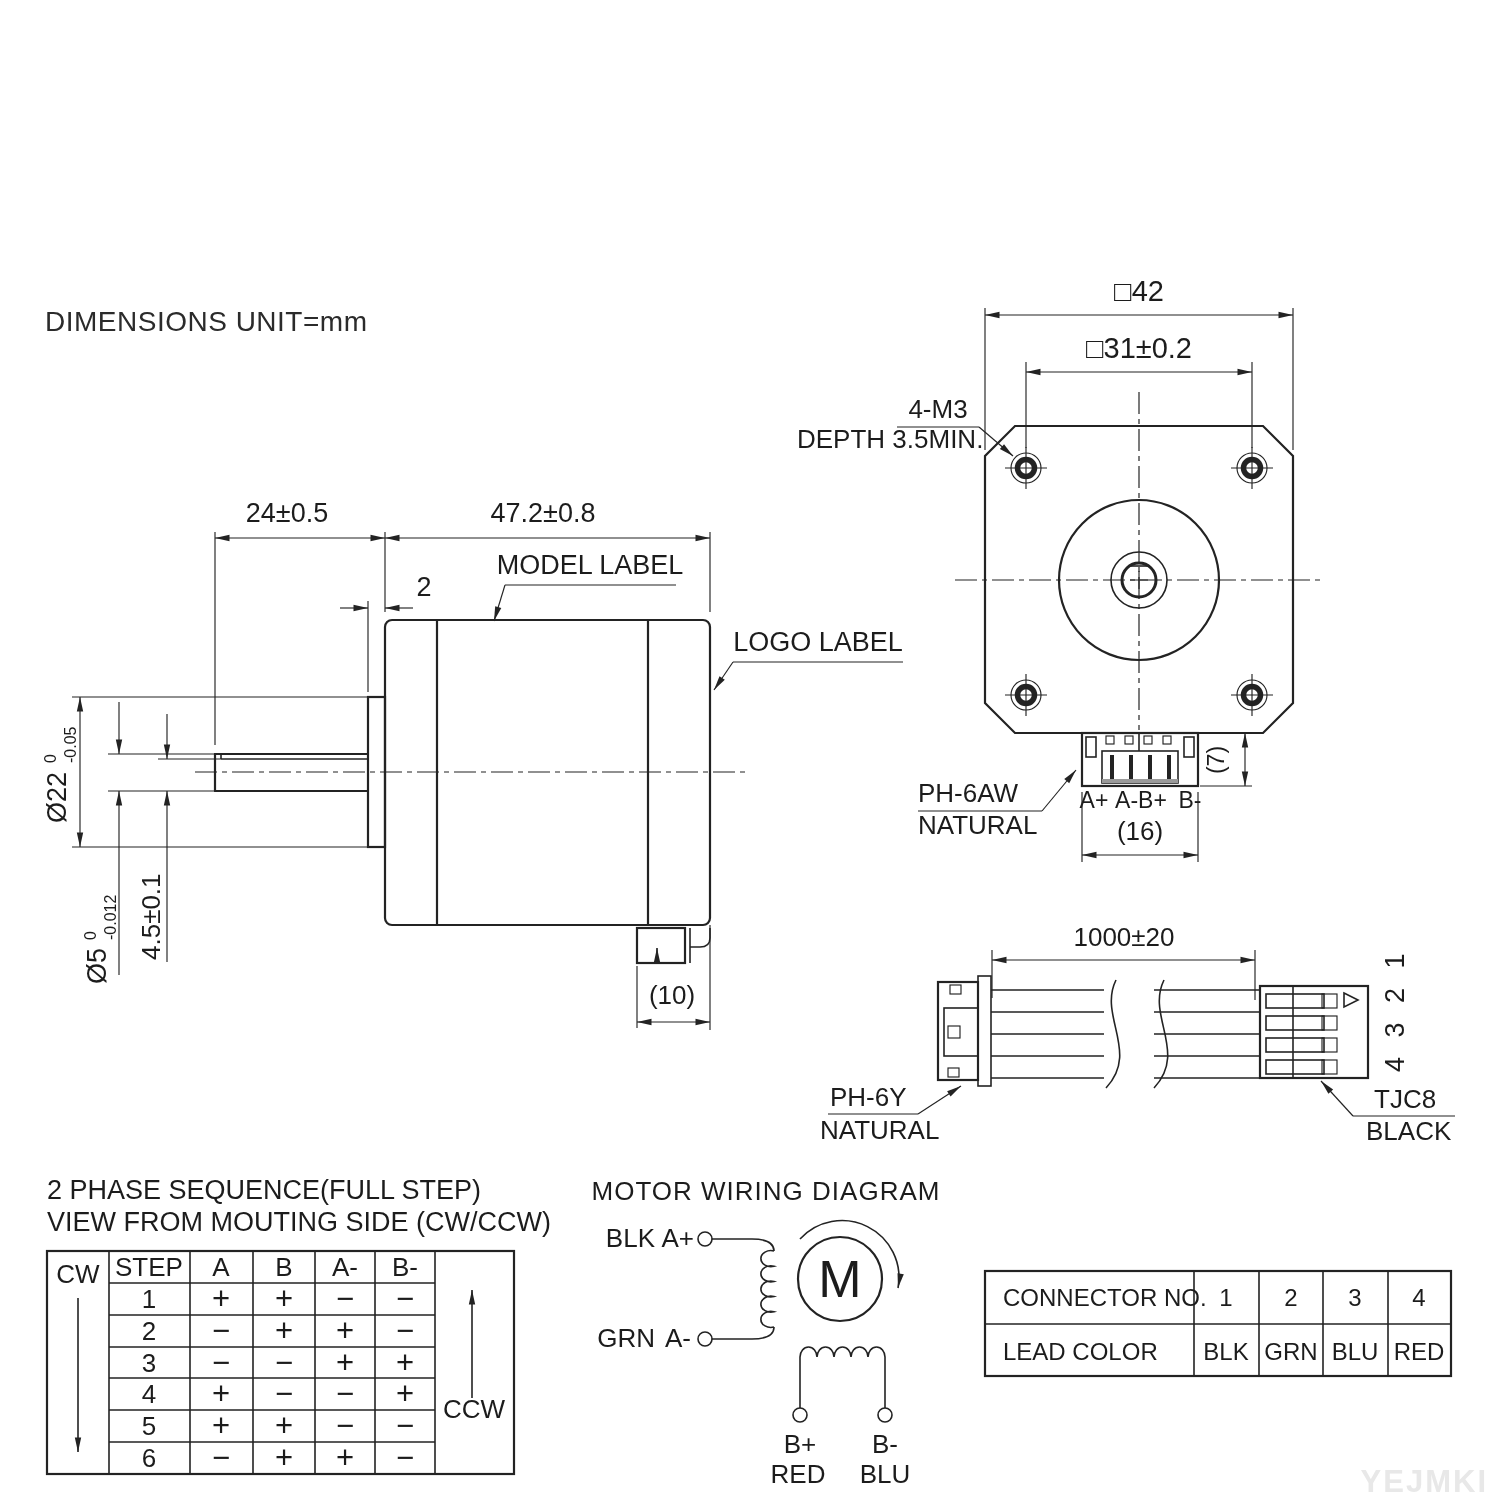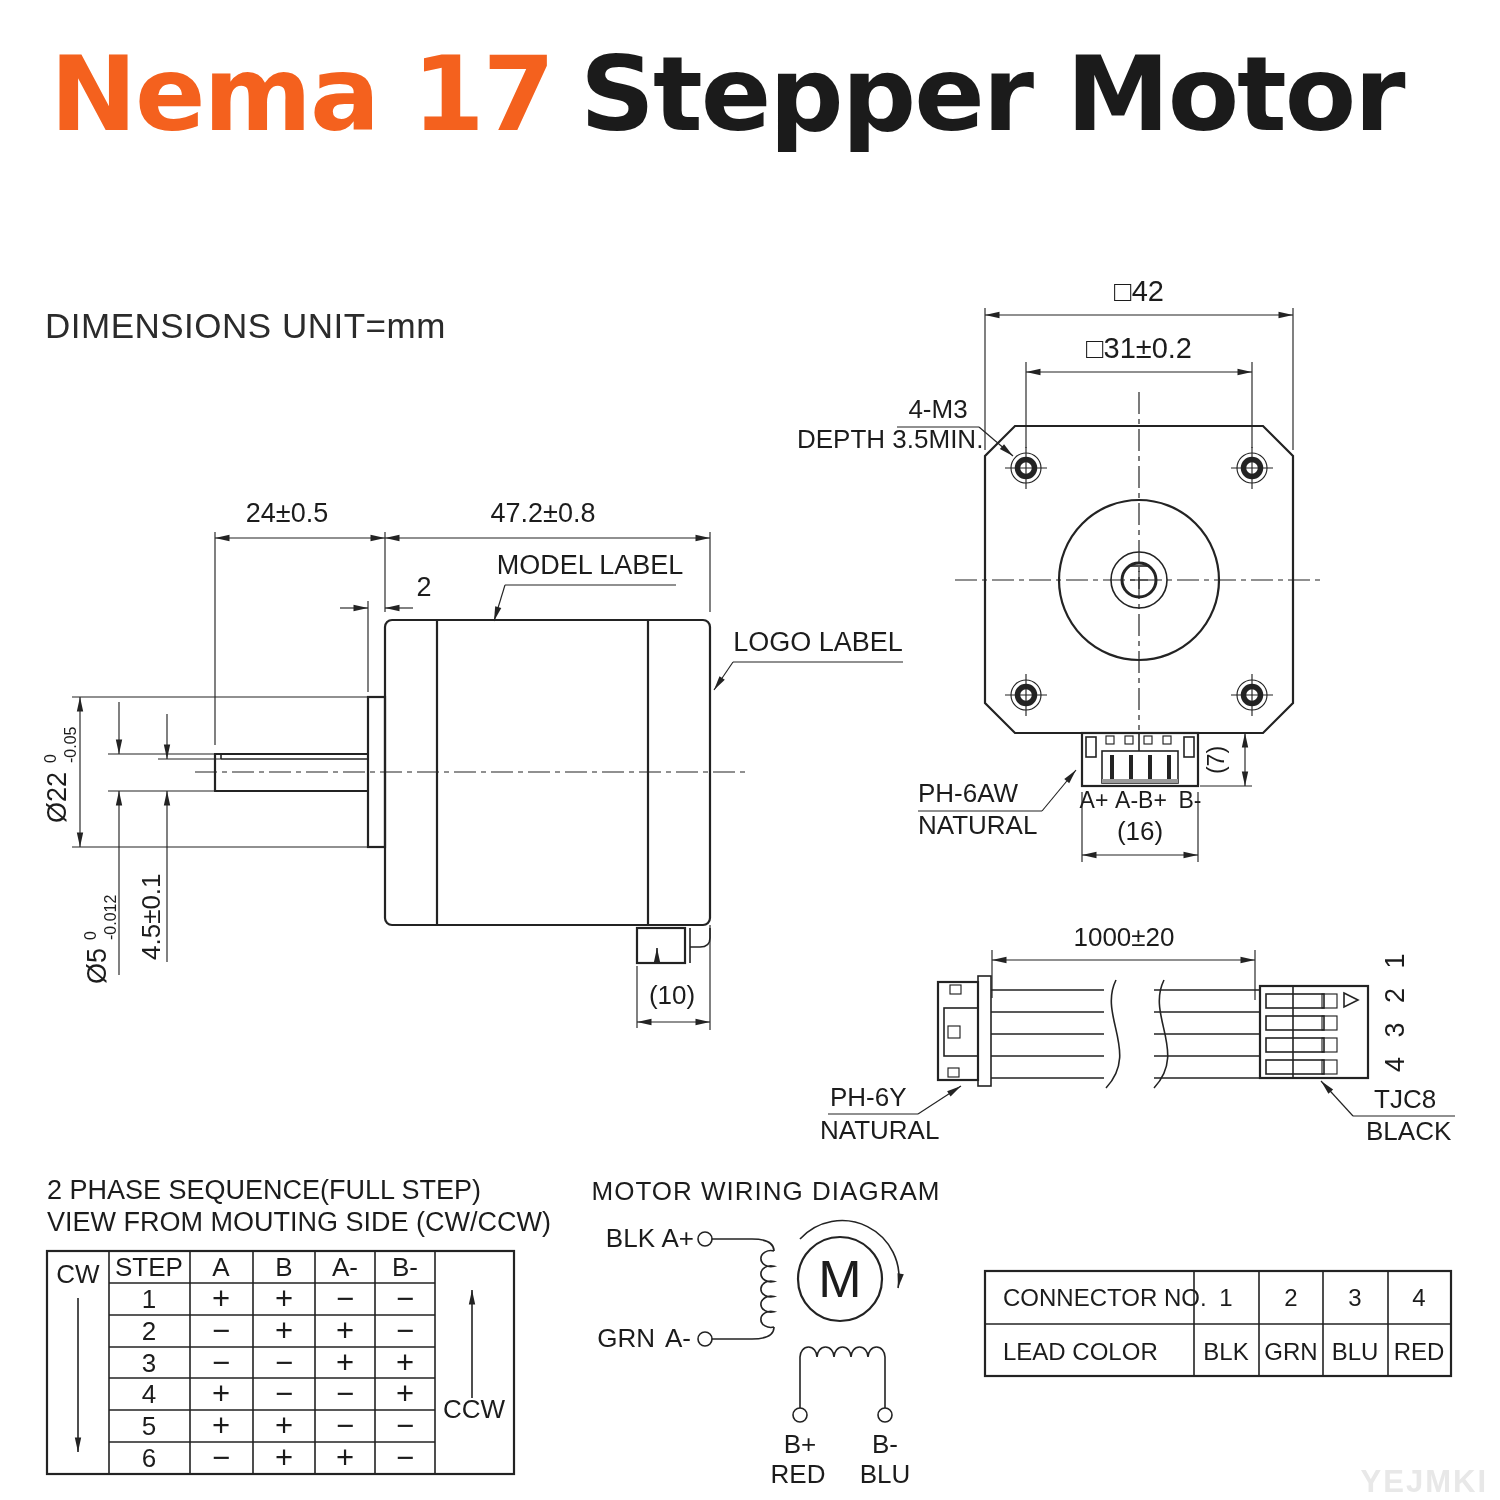--- a/index.html
+++ b/index.html
@@ -4,42 +4,41 @@
 <style>
   html,body{margin:0;padding:0;background:#ffffff;}
   #page{position:relative;width:1500px;height:1500px;background:#ffffff;overflow:hidden;
         font-family:"Liberation Sans","DejaVu Sans",sans-serif;}
   .titleline{position:absolute;left:50px;font-family:"DejaVu Sans","Liberation Sans",sans-serif;
              font-weight:bold;font-size:104px;letter-spacing:-2px;line-height:1;white-space:nowrap;}
   #title-l1{top:42px;}
   #title-l2{top:186px;}
   .accent{color:#F4611E;margin-right:0.26em;}
   .dark{color:#1b1b1b;}
-  #units{position:absolute;left:45px;top:306px;font-size:35px;color:#2b2b2b;letter-spacing:0.5px;}
+  #units{position:absolute;left:45px;top:306px;font-size:28px;color:#2b2b2b;letter-spacing:0.5px;}
   svg{position:absolute;left:0;top:0;}
   
   .o{stroke:#232323;stroke-width:2.2;fill:none;stroke-linecap:round;}
   .m{stroke:#232323;stroke-width:1.6;fill:none;}
   .d{stroke:#232323;stroke-width:1.15;fill:none;}
   .cl{stroke:#232323;stroke-width:1.2;fill:none;stroke-dasharray:22 5 5 5;}
   .pin{stroke:#232323;stroke-width:4;fill:none;}
   
   text{fill:#1c1c1c;font-family:"Liberation Sans","DejaVu Sans",sans-serif;} .t23{font-size:23px;} .t24{font-size:24px;}
   .t26{font-size:26px;} .t27{font-size:27px;} .t29{font-size:29px;}
   .sgn{font-size:31px;} .tol{font-size:16px;}
   .mid{text-anchor:middle;} .end{text-anchor:end;}
   .wm{font-size:31px;font-weight:bold;fill:#e8e8e8;letter-spacing:2px;}
   .mletter{font-size:52px;}
 </style>
 </head>
 <body>
 
 <div id="page">
 
-  <div class="titleline" id="title-l1"><span class="accent">Nema 17</span><span class="dark">Stepper Motor</span></div>
   <div id="units">DIMENSIONS UNIT=mm</div>
 
   <svg width="1500" height="1500" viewBox="0 0 1500 1500">
     <defs>
       <marker id="ae" viewBox="0 0 16 8" refX="15.5" refY="4" markerWidth="16" markerHeight="8" orient="auto" markerUnits="userSpaceOnUse">
           <path d="M15.5 4 L1 0.8 L1 7.2 Z" fill="#232323"></path>
         </marker>
       <marker id="as" viewBox="0 0 16 8" refX="0.5" refY="4" markerWidth="16" markerHeight="8" orient="auto" markerUnits="userSpaceOnUse">
           <path d="M0.5 4 L15 0.8 L15 7.2 Z" fill="#232323"></path>
         </marker>

